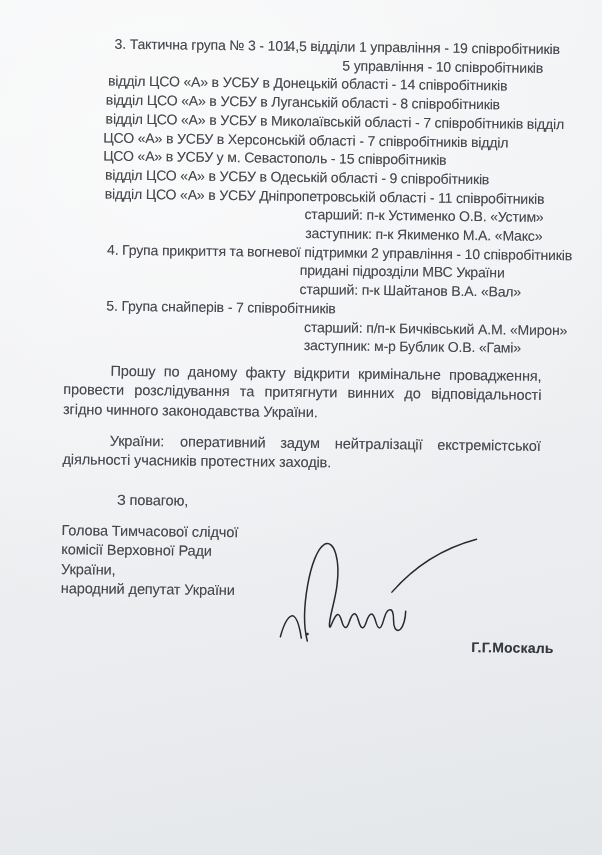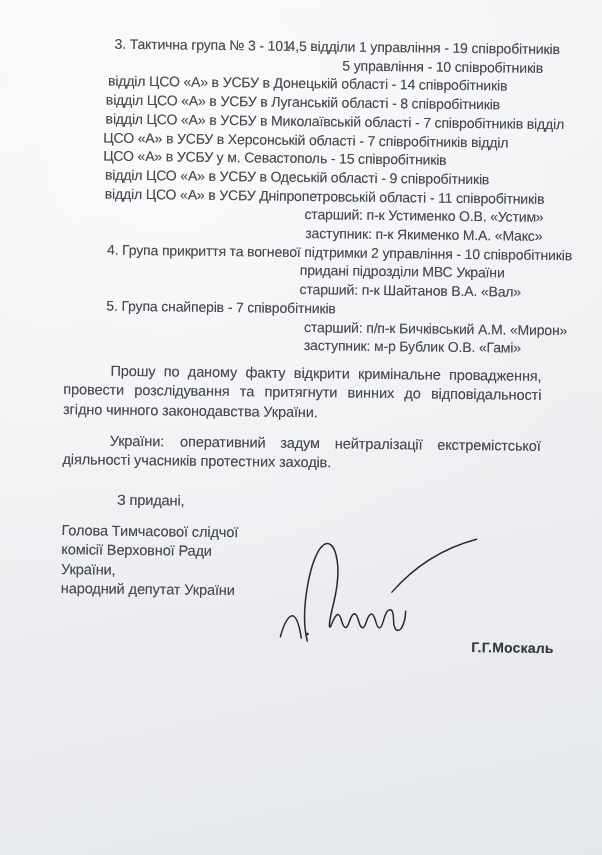--- a/index.html
+++ b/index.html
@@ -67,21 +67,21 @@
       <div class="ln" style="left:303px;top:317.5px">старший: п/п-к Бичківський А.М. «Мирон»</div>
       <div class="ln" style="left:303px;top:336.2px">заступник: м-р Бублик О.В. «Гамі»</div>
     </div>
 
     <div class="para indent" style="top:364px">Прошу по даному факту відкрити кримінальне провадження, провести розслідування та притягнути винних до відповідальності згідно чинного законодавства України.</div>
 
     <div class="para indent" style="top:434px">
       <span>України:</span><span class="att-text">оперативний задум нейтралізації екстремістської діяльності учасників протестних заходів.</span>
     </div>
 
-    <div class="closing">З придані,</div>
+    <div class="closing">З повагою,</div>
 
     <div class="office">
       <div>Голова Тимчасової слідчої</div>
       <div>комісії Верховної Ради</div>
       <div>України,</div>
       <div>народний депутат України</div>
     </div>
 
     <svg class="sig" width="602" height="855" viewBox="0 0 602 855">
 

